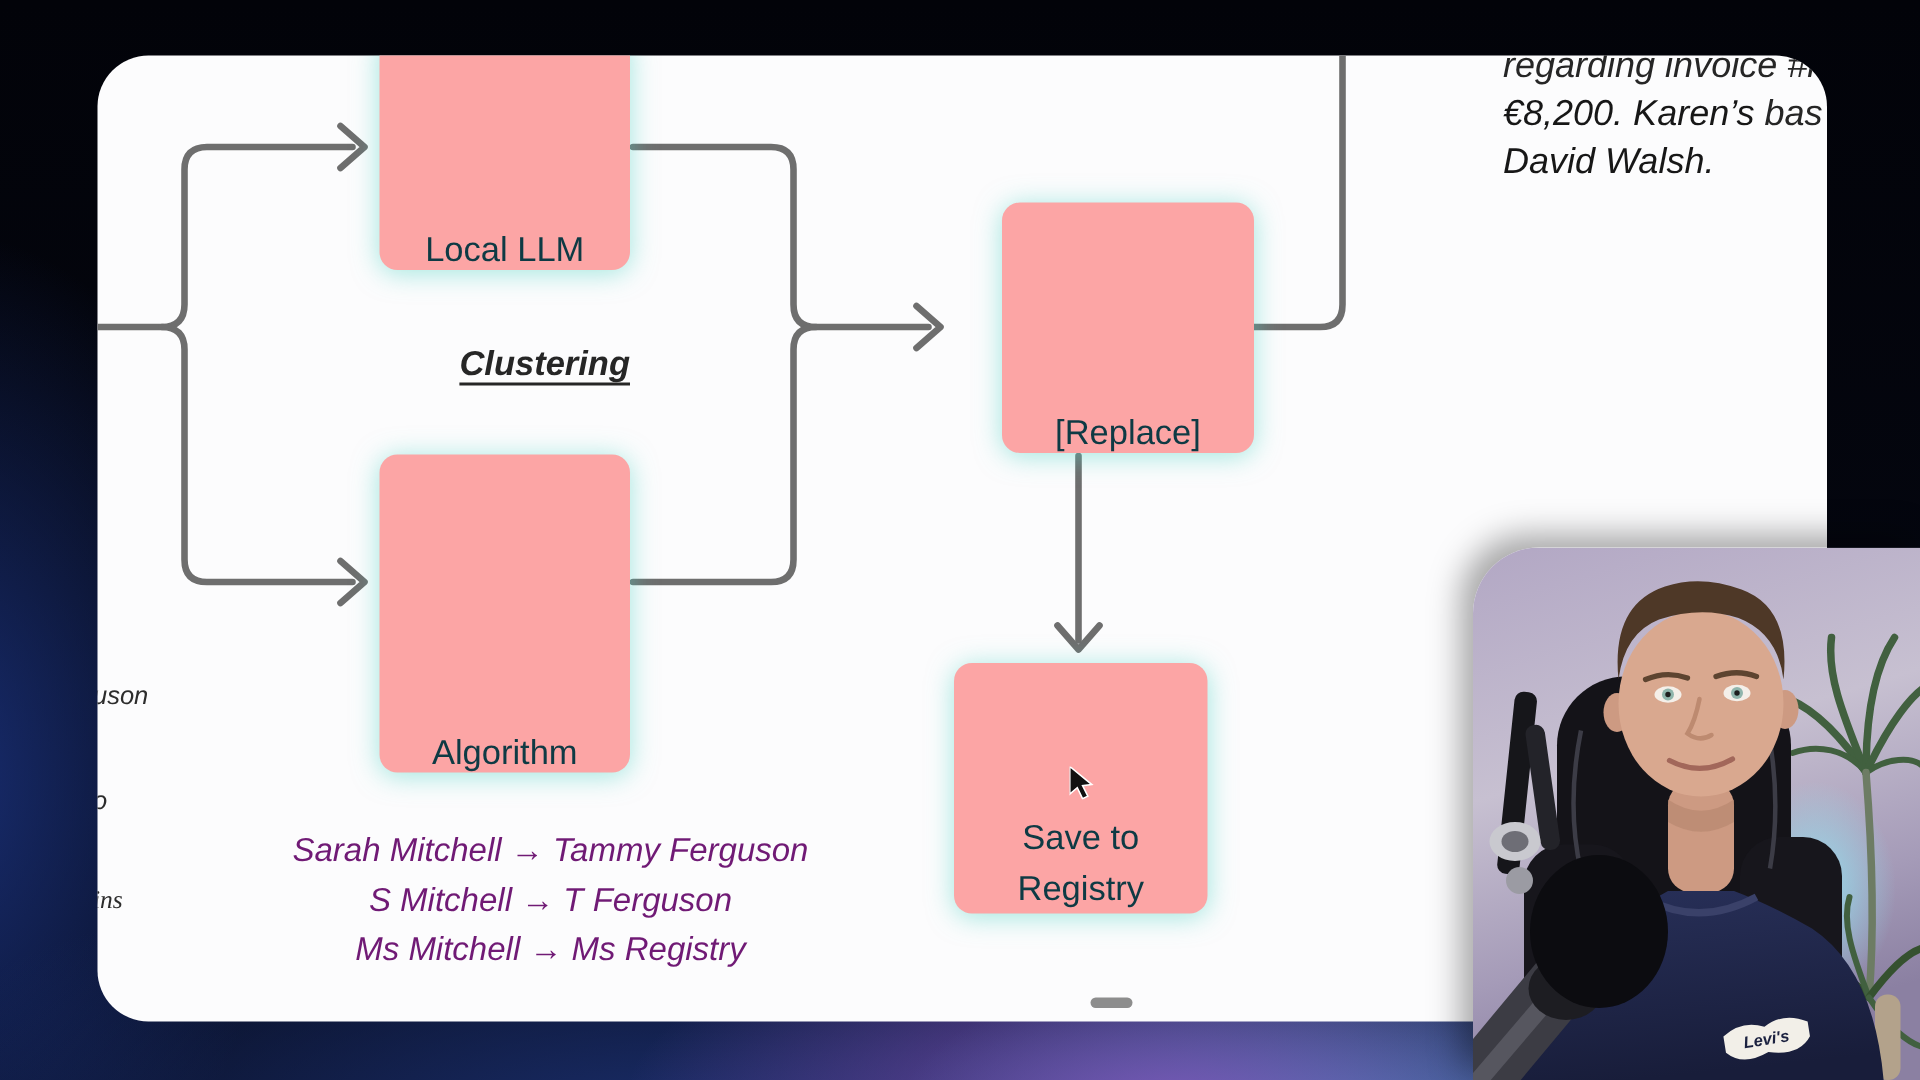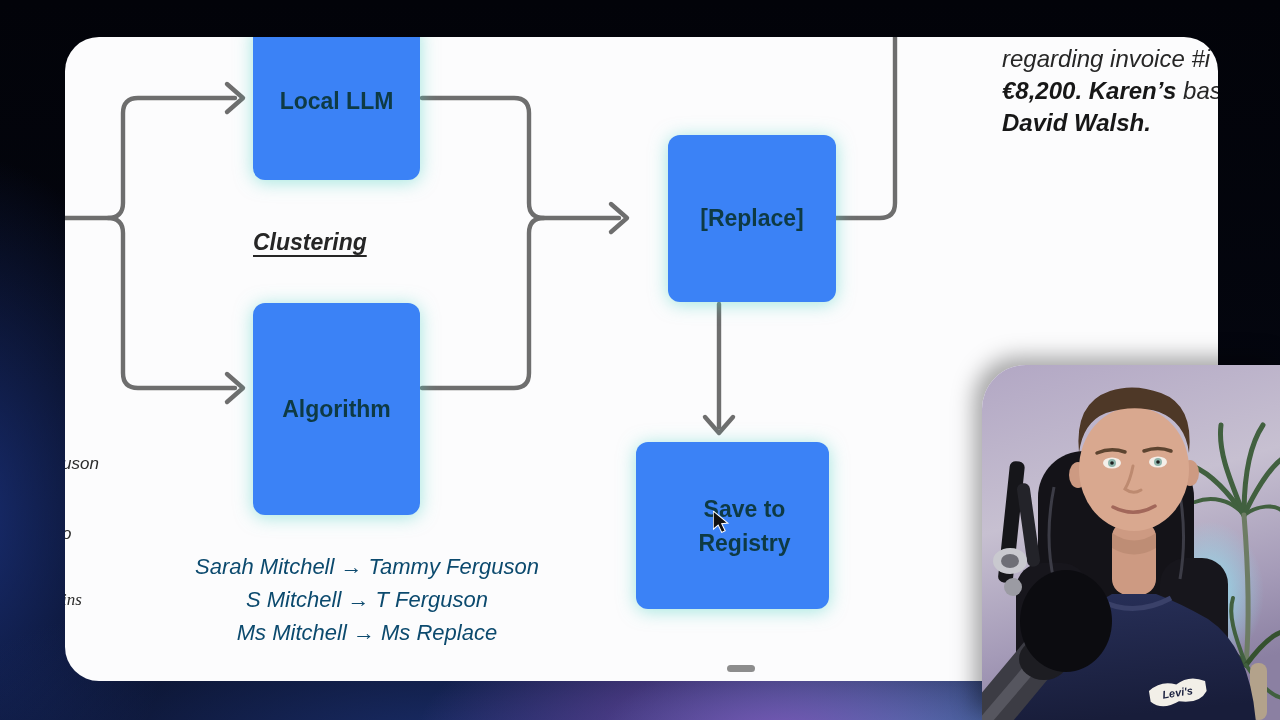--- a/index.html
+++ b/index.html
@@ -8,34 +8,34 @@
     background:
       radial-gradient(520px 190px at 61% 102%, rgba(134,87,192,.85), rgba(134,87,192,0) 70%),
       radial-gradient(430px 170px at 70% 104%, rgba(46,143,174,.95), rgba(46,143,174,0) 70%),
       radial-gradient(760px 240px at 36% 104%, rgba(27,47,110,.95), rgba(27,47,110,0) 75%),
       radial-gradient(320px 520px at -3% 72%, rgba(28,52,130,.85), rgba(28,52,130,0) 70%),
       radial-gradient(420px 220px at 86% 104%, rgba(22,42,104,.7), rgba(22,42,104,0) 70%),
       linear-gradient(180deg,#020309 0%,#04060f 55%,#070c1e 100%);}
   .canvas{position:absolute;left:65px;top:37px;width:1153px;height:644px;
     background:#fcfcfd;border-radius:34px 34px 0 34px;overflow:hidden;}
   .connectors{position:absolute;left:0;top:0;}
-  .node{position:absolute;background:#3b82f6;border-radius:12px;display:flex;
-    align-items:center;justify-content:center;text-align:center;
-    color:#0e3a44;font-weight:700;font-size:23px;
+  .node{position:absolute;background:#fca5a5;border-radius:12px;display:flex;
+    align-items:flex-end;justify-content:center;text-align:center;
+    color:#0e3a44;font-weight:400;font-size:23px;
     box-shadow:0 2px 18px rgba(85,214,198,.55);cursor:pointer;}
   .node-save span{white-space:pre-line;line-height:34px;}
-  .clustering{position:absolute;left:188px;top:192px;width:167px;text-align:left;
+  .clustering{position:absolute;left:188px;top:192px;width:167px;text-align:right;
     font-size:23px;font-weight:700;font-style:italic;color:#262626;
     text-decoration:underline;text-underline-offset:5px;}
   .mappings{position:absolute;left:92px;top:513px;width:420px;text-align:center;
-    font-size:22px;font-style:italic;color:#0c4a6e;line-height:33px;}
+    font-size:22px;font-style:italic;color:#701a75;line-height:33px;}
   .fragment{position:absolute;left:-3px;font-size:17px;font-style:italic;color:#2c2c2c;}
   .doc{position:absolute;left:937px;top:-9px;width:240px;font-size:24px;
-    font-style:italic;color:#262626;line-height:32px;white-space:nowrap;margin-top:15px;}
-  .doc b{font-weight:700;color:#171717;}
+    font-style:italic;color:#262626;line-height:32px;white-space:nowrap;}
+  .doc b{font-weight:400;color:#171717;}
   .dash{position:absolute;left:662px;top:628px;width:28px;height:7px;
     background:#8d8d8d;border-radius:4px;cursor:pointer;}
   .cursor{position:absolute;left:648px;top:474px;}
   .webcam{position:absolute;left:982px;top:365px;width:298px;height:355px;
     border-top-left-radius:44px;overflow:hidden;box-shadow:-8px -8px 22px rgba(0,0,0,.35);}
 </style>
 </head>
 <body>
 
 <div class="stage">
@@ -57,31 +57,31 @@
 
     <div class="node" style="left:188px;top:-14px;width:167px;height:157px;">
       <span>Local LLM</span>
     </div>
     <div class="node" style="left:188px;top:266px;width:167px;height:212px;">
       <span>Algorithm</span>
     </div>
     <div class="node" style="left:603px;top:98px;width:168px;height:167px;">
       <span>[Replace]</span>
     </div>
-    <div class="node node-save" style="left:571px;top:405px;width:169px;height:167px;padding-left:24px;">
+    <div class="node node-save" style="left:571px;top:405px;width:169px;height:167px;">
       <span>Save to
 Registry</span>
     </div>
 
     <div class="clustering">Clustering</div>
 
     <div class="mappings">
       <div>Sarah Mitchell → Tammy Ferguson</div>
       <div>S Mitchell → T Ferguson</div>
-      <div>Ms Mitchell → Ms Replace</div>
+      <div>Ms Mitchell → Ms Registry</div>
     </div>
 
     <span class="fragment" style="top:417px;">uson</span>
     <span class="fragment" style="top:487px;">o</span>
     <span class="fragment" style="top:512px;left:-7px;">-</span>
     <span class="fragment" style="top:553px;font-family:Liberation Serif, serif;">ins</span>
 
     <div class="doc">
       <div>regarding invoice #i</div>
       <div><b>€8,200. Karen’s </b><span>bas</span></div>

